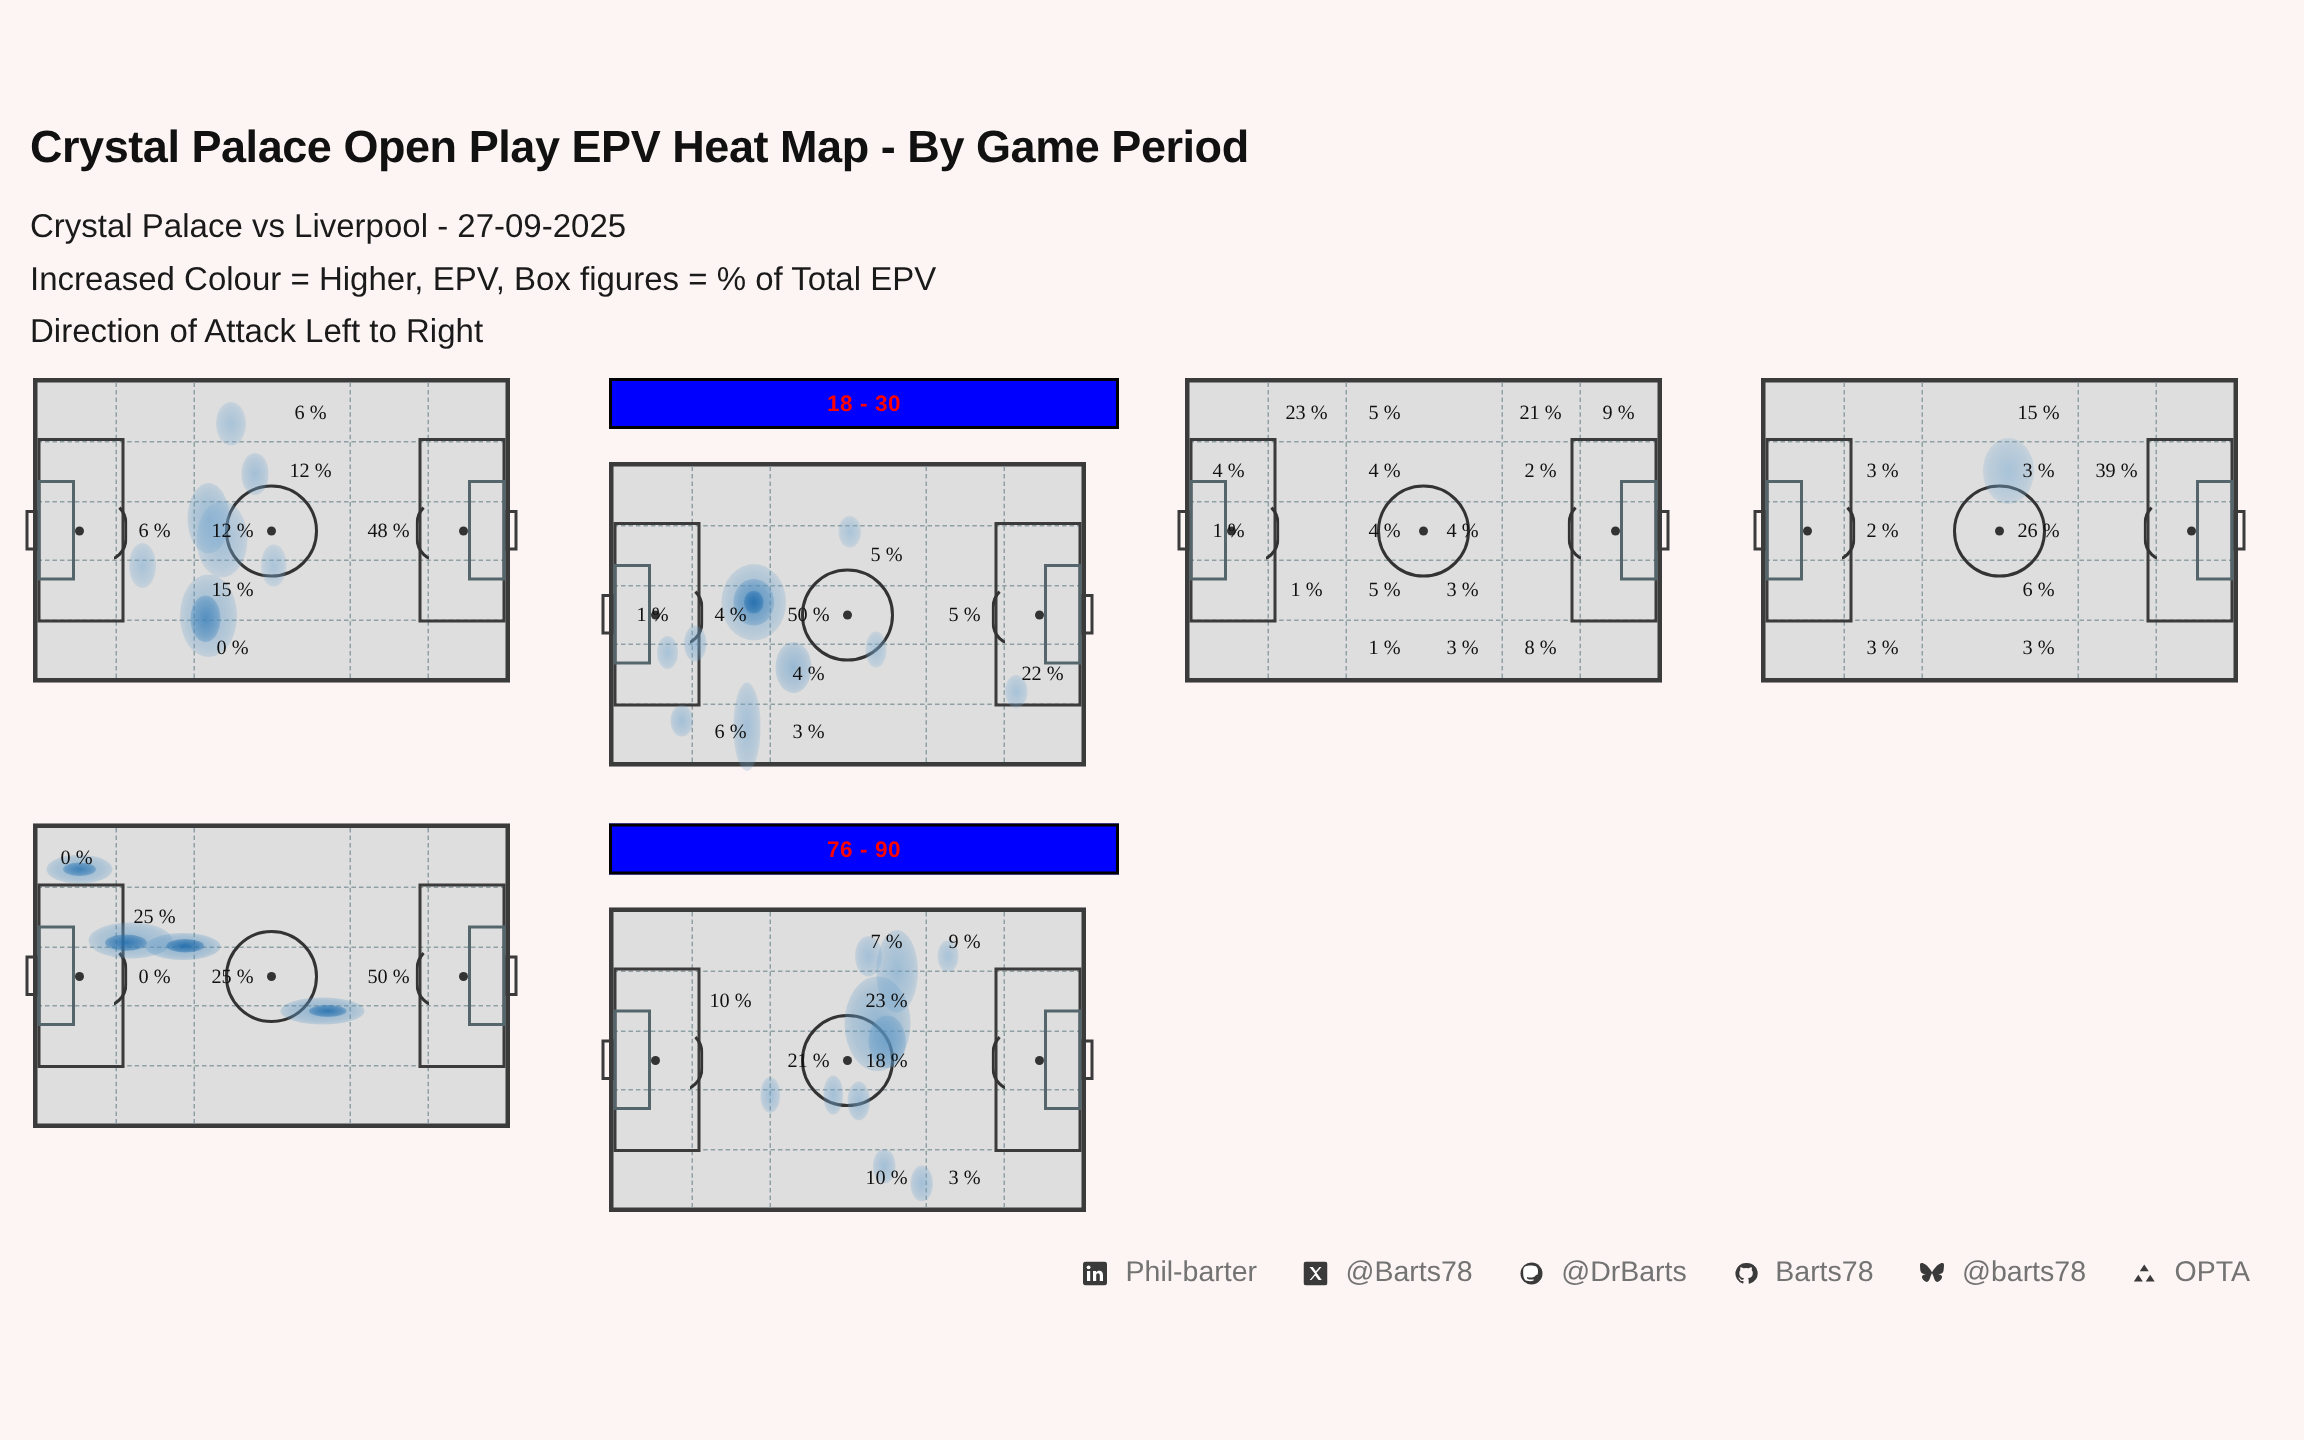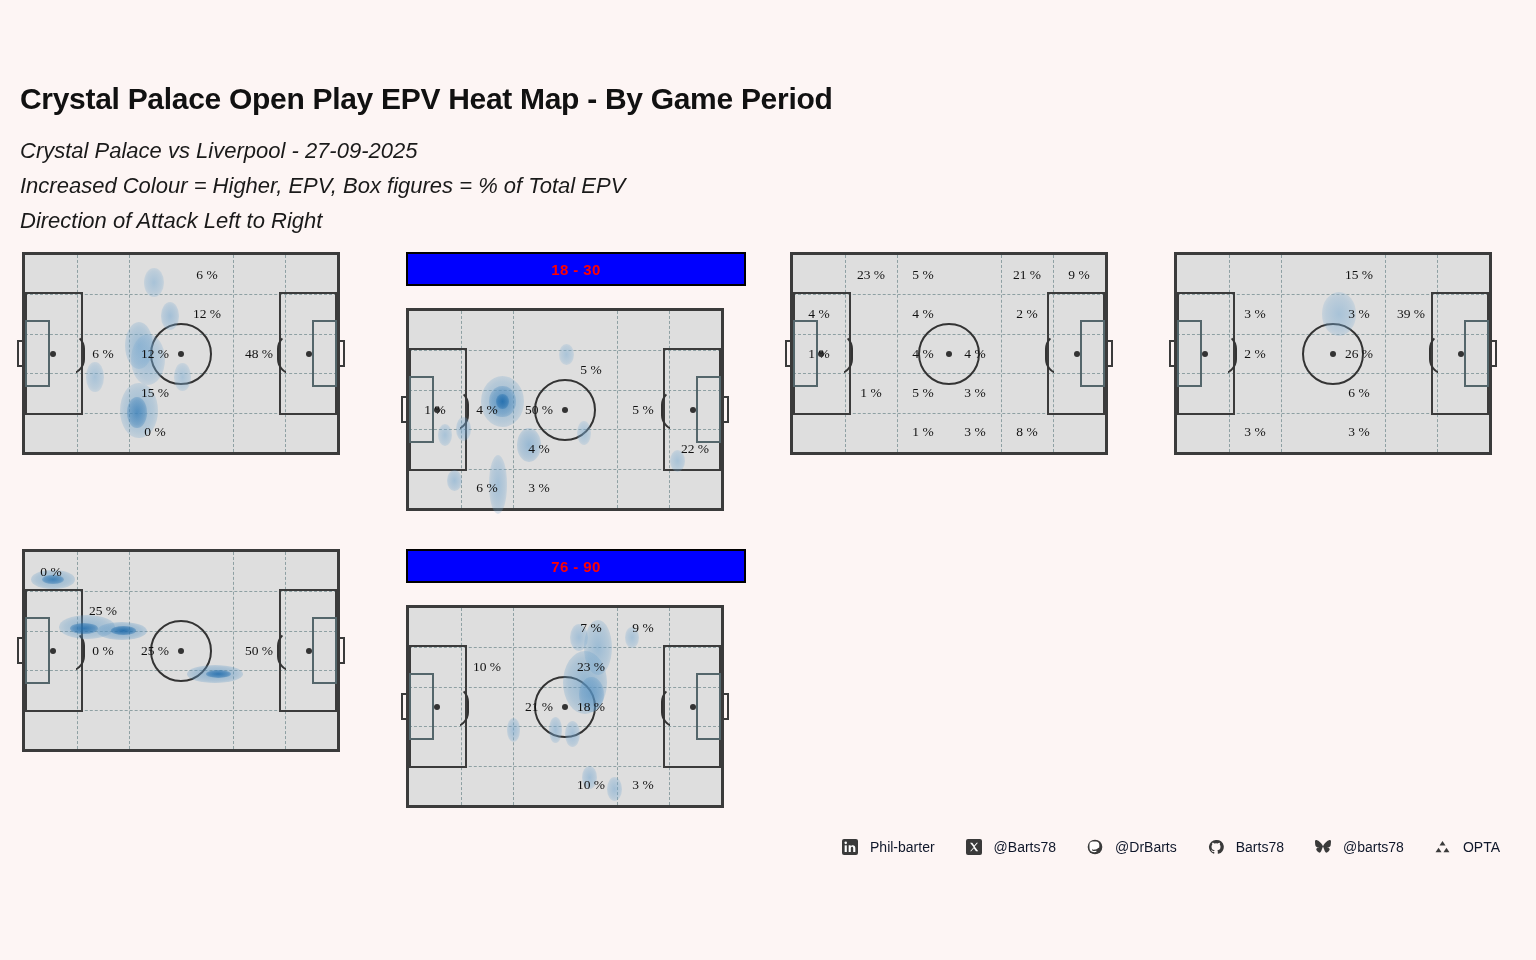--- a/index.html
+++ b/index.html
@@ -11,21 +11,21 @@
     overflow:hidden;
     position:relative;
   }
   .title{
     position:absolute;left:20px;top:82px;
     font-size:30px;font-weight:bold;letter-spacing:-0.3px;
     color:#111;
   }
   .sub{
     position:absolute;left:20px;
-    font-size:22px;color:#1a1a1a;font-style:italic;
+    font-size:22px;color:#1a1a1a;
   }
   #sub1{top:138px;}
   #sub2{top:173px;}
   #sub3{top:208px;}
 
   .grid-wrap{position:absolute;left:0;top:252px;width:1536px;}
   .row{display:flex;}
   .panel{width:384px;box-sizing:border-box;padding:0 22px 0 22px;position:relative;}
 
   .banner{
@@ -69,21 +69,21 @@
   }
 
   .footer{
     position:absolute;left:0;top:838px;width:1536px;
     display:flex;justify-content:flex-end;align-items:center;
     padding-right:36px;box-sizing:border-box;
     font-size:14px;color:#3a3a3a;
   }
   .fitem{display:flex;align-items:center;margin-left:30px;}
   .fitem .ic{width:18px;height:18px;margin-right:11px;display:flex;align-items:center;justify-content:center;}
-  .fitem .lbl{font-size:14px;color:#0f172a;}
+  .fitem .lbl{font-size:19px;color:#737373;}
 </style>
 </head>
 <body>
 
 <div class="title">Crystal Palace Open Play EPV Heat Map - By Game Period</div>
 <div class="sub" id="sub1">Crystal Palace vs Liverpool - 27-09-2025</div>
 <div class="sub" id="sub2">Increased Colour = Higher, EPV, Box figures = % of Total EPV</div>
 <div class="sub" id="sub3">Direction of Attack Left to Right</div>
 
 <div class="grid-wrap">

